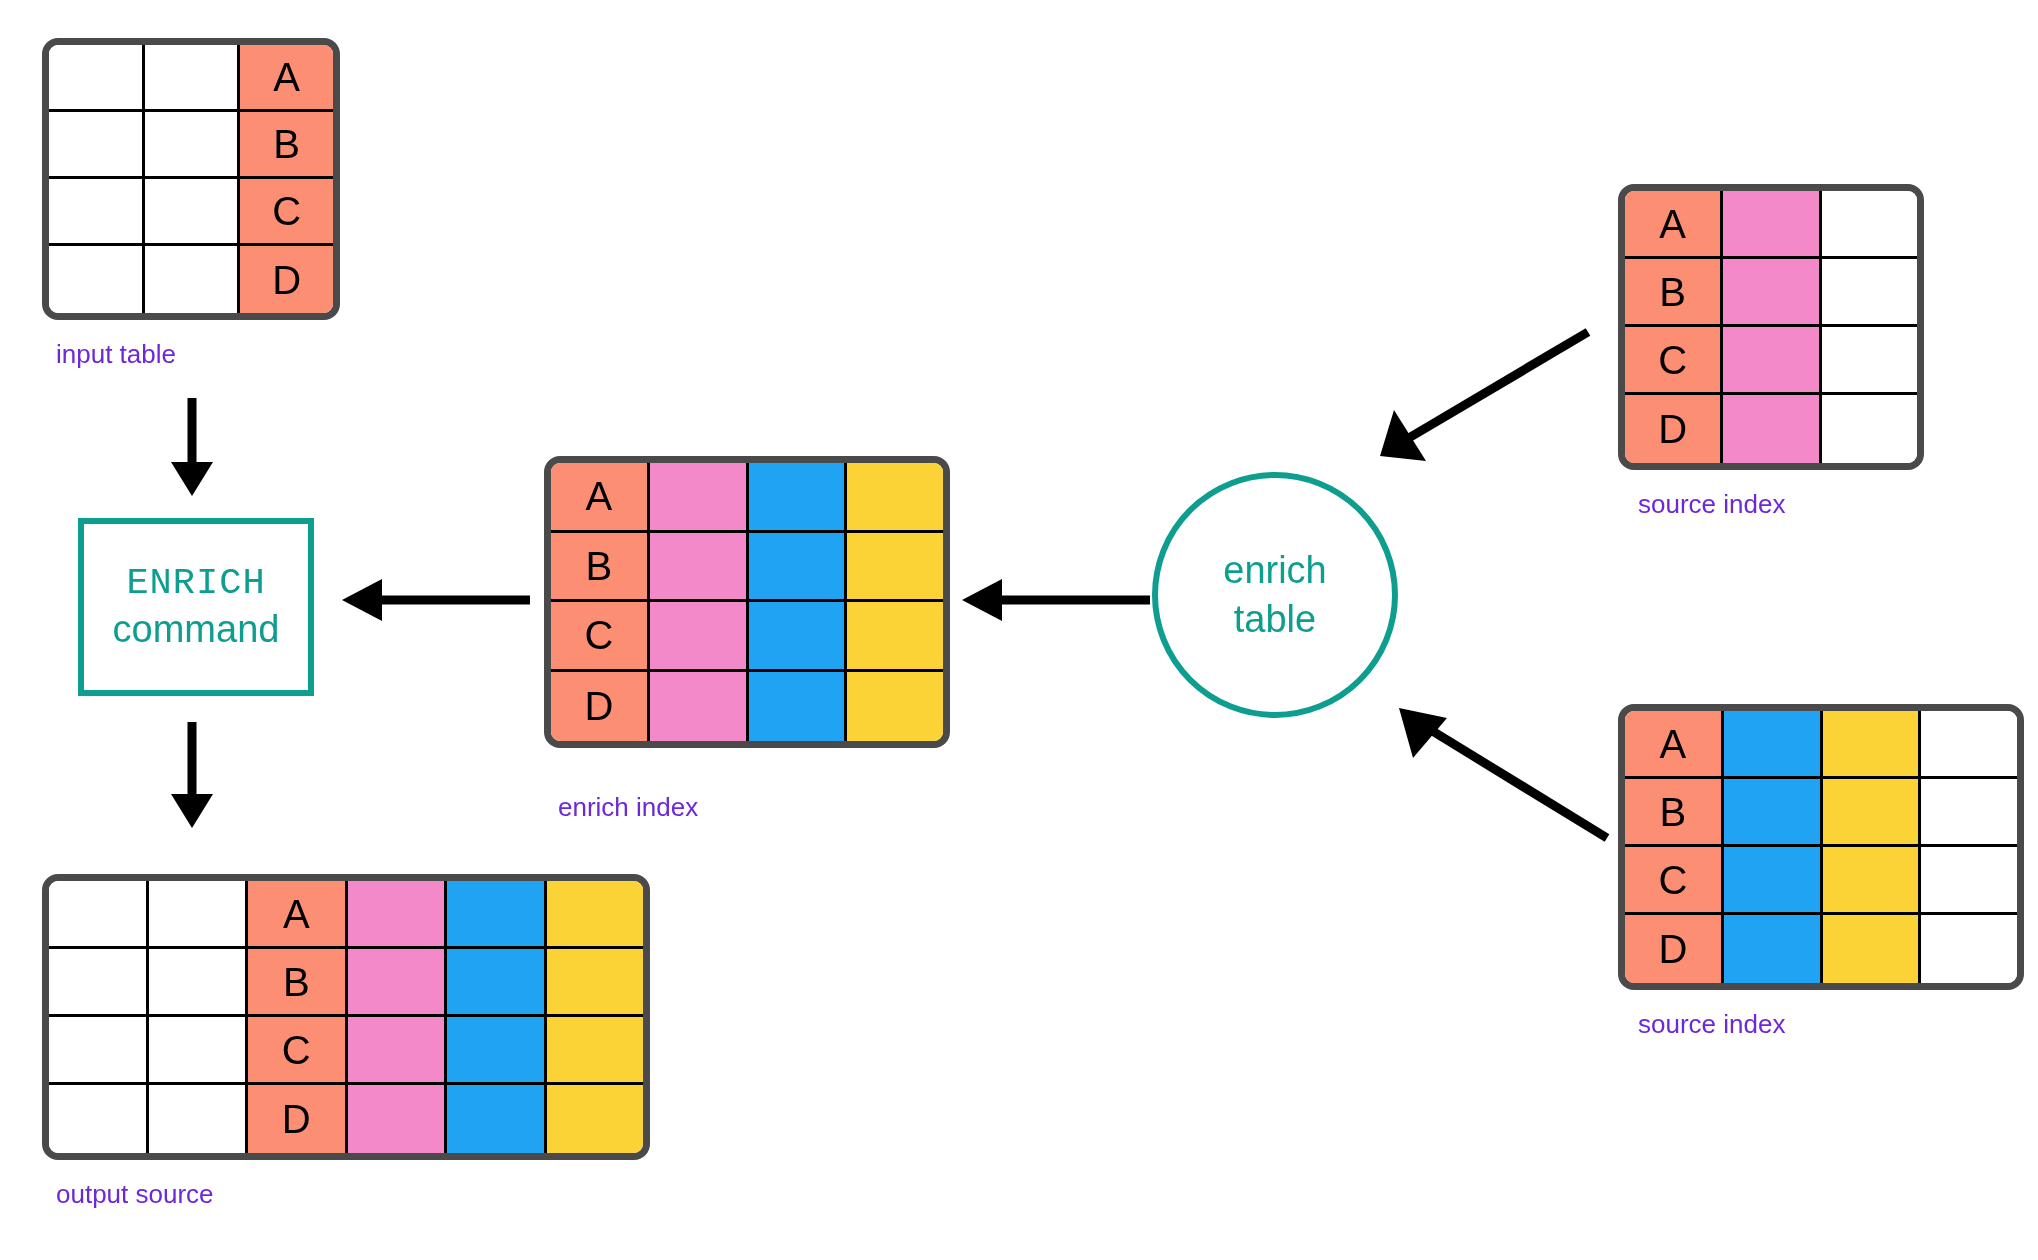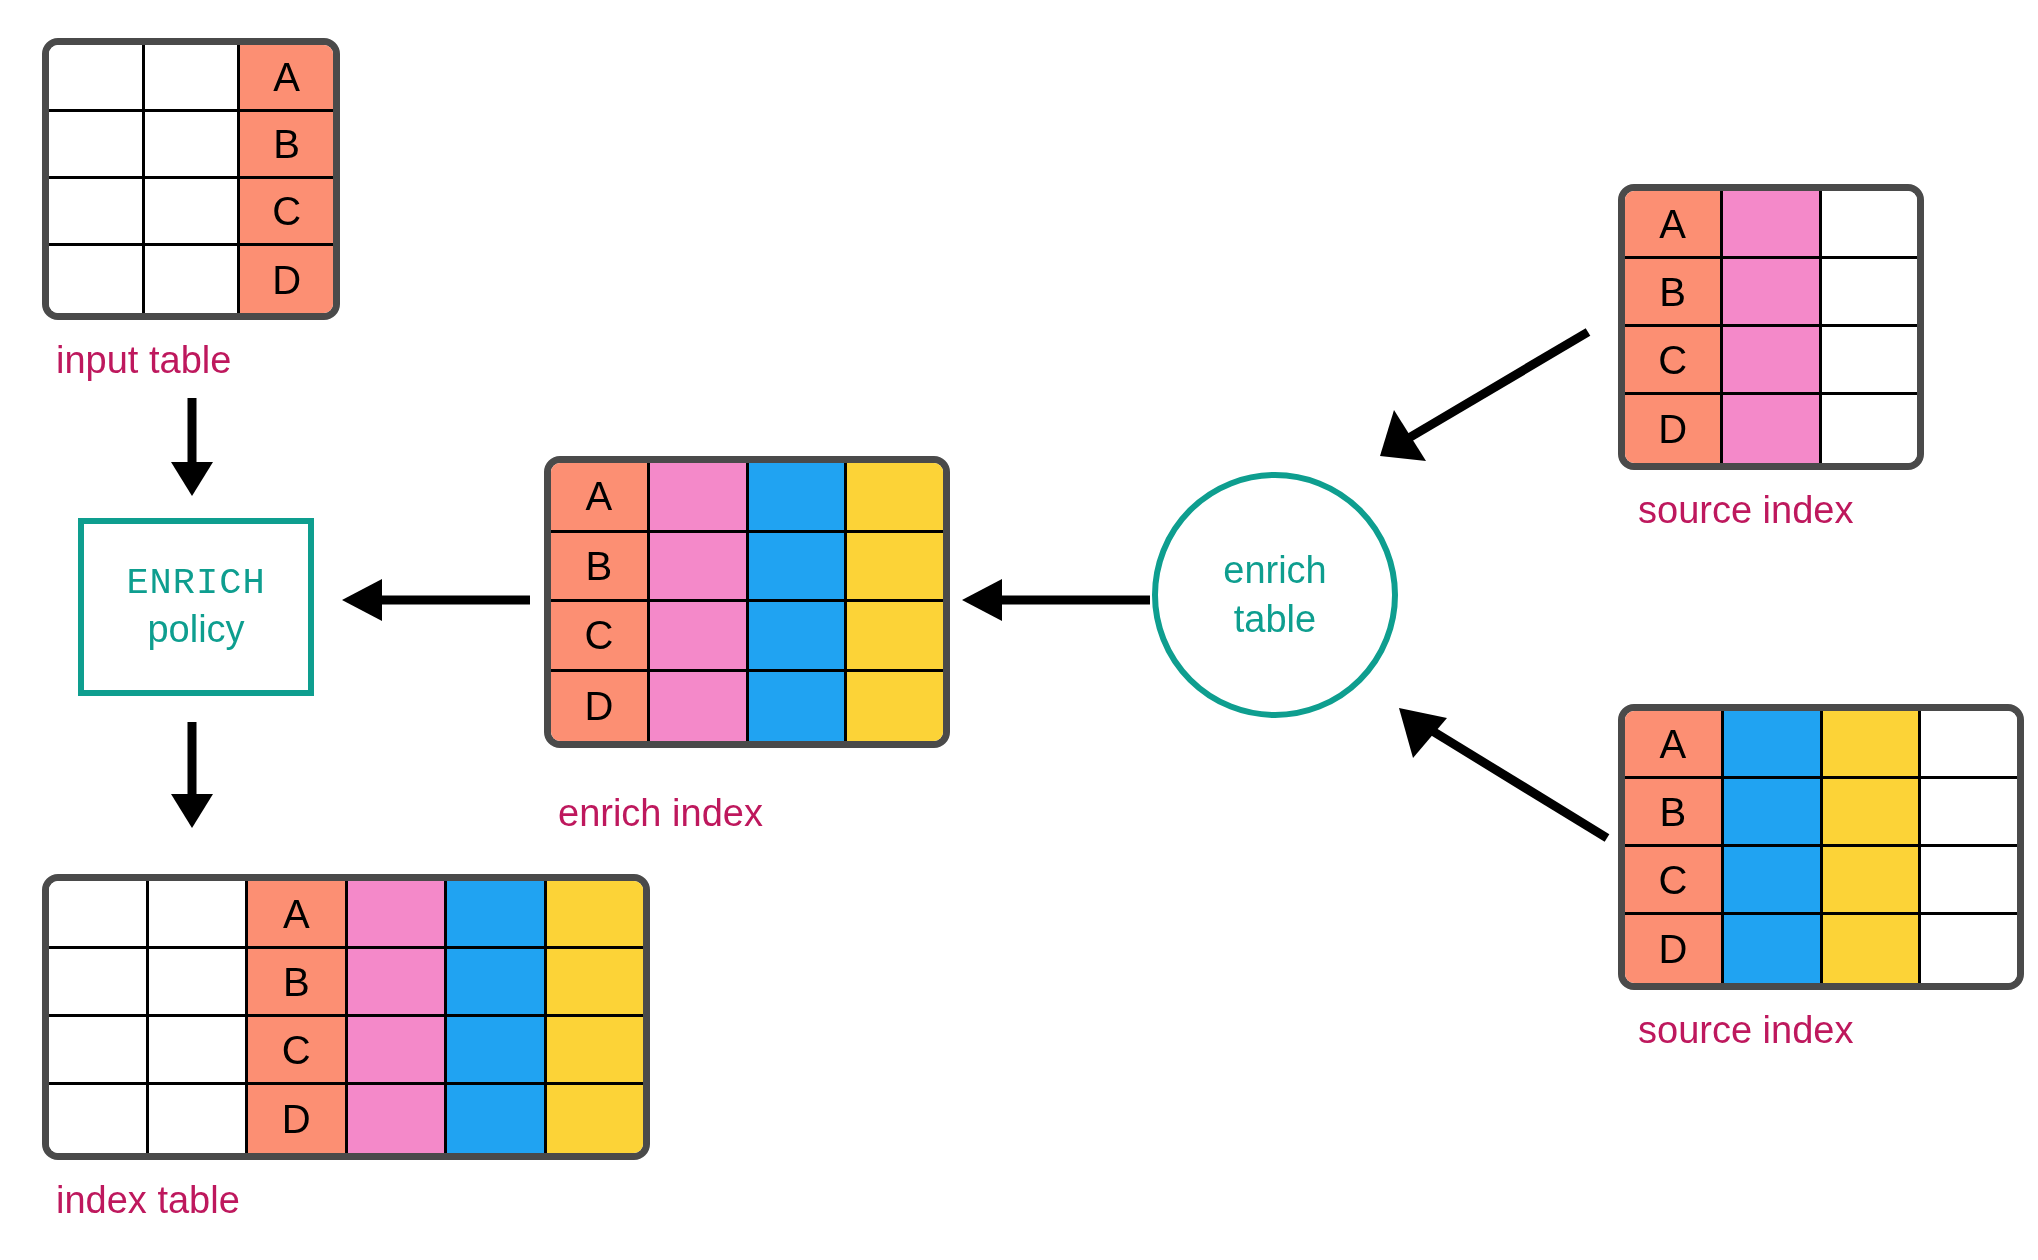--- a/index.html
+++ b/index.html
@@ -52,22 +52,22 @@
 
   .c-salmon { background: #fc8f73; }
   .c-pink   { background: #f489c9; }
   .c-blue   { background: #20a3f2; }
   .c-yellow { background: #fcd337; }
   .c-white  { background: #ffffff; }
 
   
   .caption {
     position: absolute;
-    font-size: 38px;
-    color: #be185d;
+    font-size: 26px;
+    color: #6d28d9;
     white-space: nowrap;
     line-height: 1.1;
   }
 
   
   #enrich-command-box {
     position: absolute;
     box-sizing: border-box;
     border: 6px solid #0e9e8f;
     background: #ffffff;
@@ -141,21 +141,21 @@
     </div>
   <div class="caption" style="left:56px; top:340px;">input table</div>
 
   <svg class="arrow-svg" style="left:170px; top:398px; width:60px; height:100px;" viewBox="0 0 60 100">
     <line x1="22" y1="0" x2="22" y2="80" stroke="#000" stroke-width="9"></line>
     <path d="M 22 98 L 1 64 L 43 64 Z" fill="#000"></path>
   </svg>
 
   <div id="enrich-command-box" style="left:78px; top:518px; width:236px; height:178px;">
     <div class="mono">ENRICH</div>
-    <div class="sans">policy</div>
+    <div class="sans">command</div>
   </div>
 
   <svg class="arrow-svg" style="left:170px; top:722px; width:60px; height:110px;" viewBox="0 0 60 110">
     <line x1="22" y1="0" x2="22" y2="88" stroke="#000" stroke-width="9"></line>
     <path d="M 22 106 L 1 72 L 43 72 Z" fill="#000"></path>
   </svg>
 
   <div class="tbl" id="output-table" style="left:42px; top:874px; width:608px; height:286px;">
       <div class="trow">
         <div class="tcell c-white"></div>
@@ -183,21 +183,21 @@
       </div>
       <div class="trow">
         <div class="tcell c-white"></div>
         <div class="tcell c-white"></div>
         <div class="tcell c-salmon">D</div>
         <div class="tcell c-pink"></div>
         <div class="tcell c-blue"></div>
         <div class="tcell c-yellow"></div>
       </div>
     </div>
-  <div class="caption" style="left:56px; top:1180px;">index table</div>
+  <div class="caption" style="left:56px; top:1180px;">output source</div>
 
   <div class="tbl" id="enrich-index-table" style="left:544px; top:456px; width:406px; height:292px;">
       <div class="trow">
         <div class="tcell c-salmon">A</div>
         <div class="tcell c-pink"></div>
         <div class="tcell c-blue"></div>
         <div class="tcell c-yellow"></div>
       </div>
       <div class="trow">
         <div class="tcell c-salmon">B</div>

